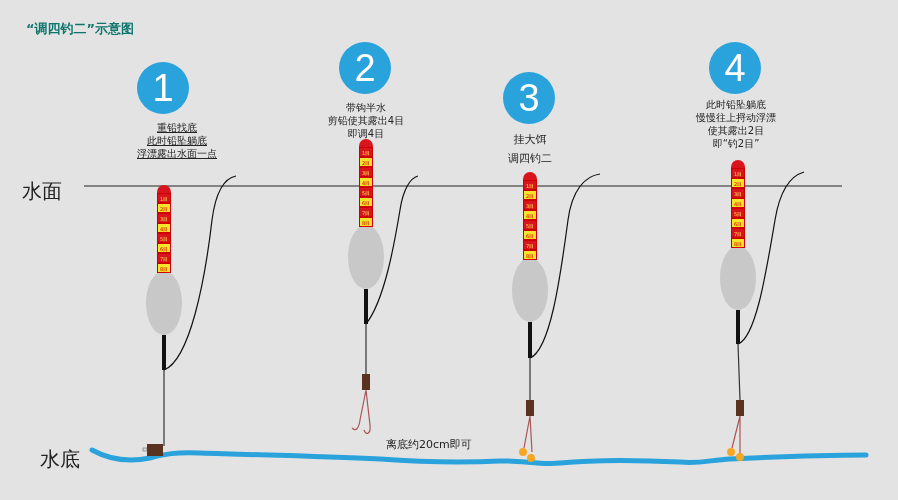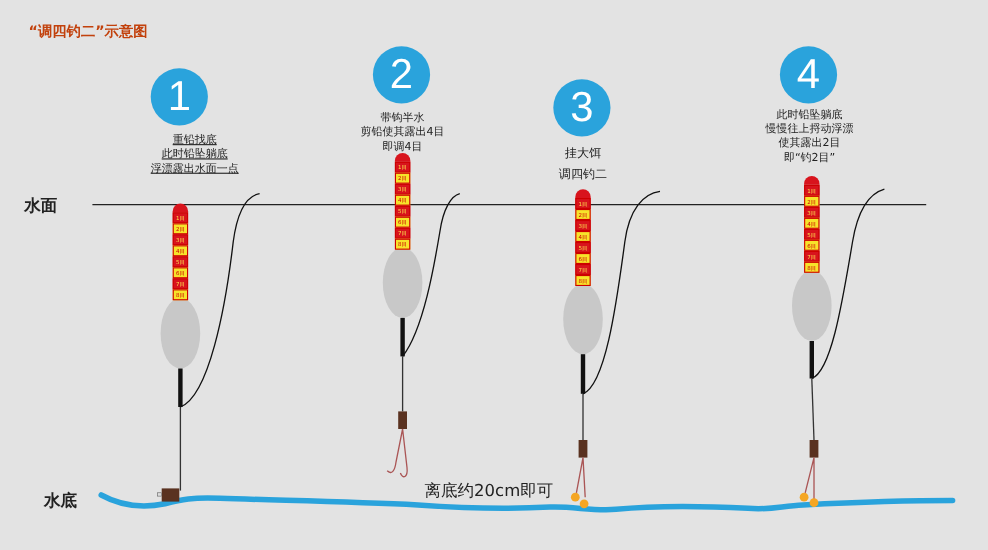--- a/index.html
+++ b/index.html
@@ -1,23 +1,23 @@
 <!DOCTYPE html>
 <html><head>
 <meta charset="utf-8">
 <style>
   html,body{margin:0;padding:0;}
   body{width:898px;height:500px;background:#e3e3e3;position:relative;overflow:hidden;font-family:"DejaVu Sans",sans-serif;color:#222;}
-  .title{position:absolute;left:26px;top:20px;font-size:13px;font-weight:bold;color:#c2410c;}
-  .lbl{position:absolute;font-size:15px;color:#222;font-weight:bold;}
+  .title{position:absolute;left:26px;top:20px;font-size:13px;font-weight:bold;color:#0f766e;}
+  .lbl{position:absolute;font-size:20px;color:#222;}
   .circle{position:absolute;width:52px;height:52px;border-radius:50%;background:#2aa3dc;color:#fff;font-size:38px;line-height:52px;text-align:center;font-family:"Liberation Sans",sans-serif;}
   .desc{position:absolute;text-align:center;font-size:10px;line-height:13px;color:#222;white-space:nowrap;transform:translateX(-50%);}
   .desc.big{font-size:11px;line-height:19px;}
   .desc div{display:block;}
-  .note{position:absolute;font-size:15px;color:#222;}
+  .note{position:absolute;font-size:11px;color:#222;}
   svg{position:absolute;left:0;top:0;}
   .float{position:absolute;width:14px;}
   .float .cap{height:8px;background:#d8141d;border-radius:7px 7px 0 0;}
   .float .seg{height:10px;font-size:5px;line-height:10px;text-align:center;border:1px solid #c00;box-sizing:border-box;}
   .seg.r{background:#d8141d;color:#fbe04d;}
   .seg.y{background:#f7e32a;color:#c00;}
 </style>
 </head>
 <body>
 

